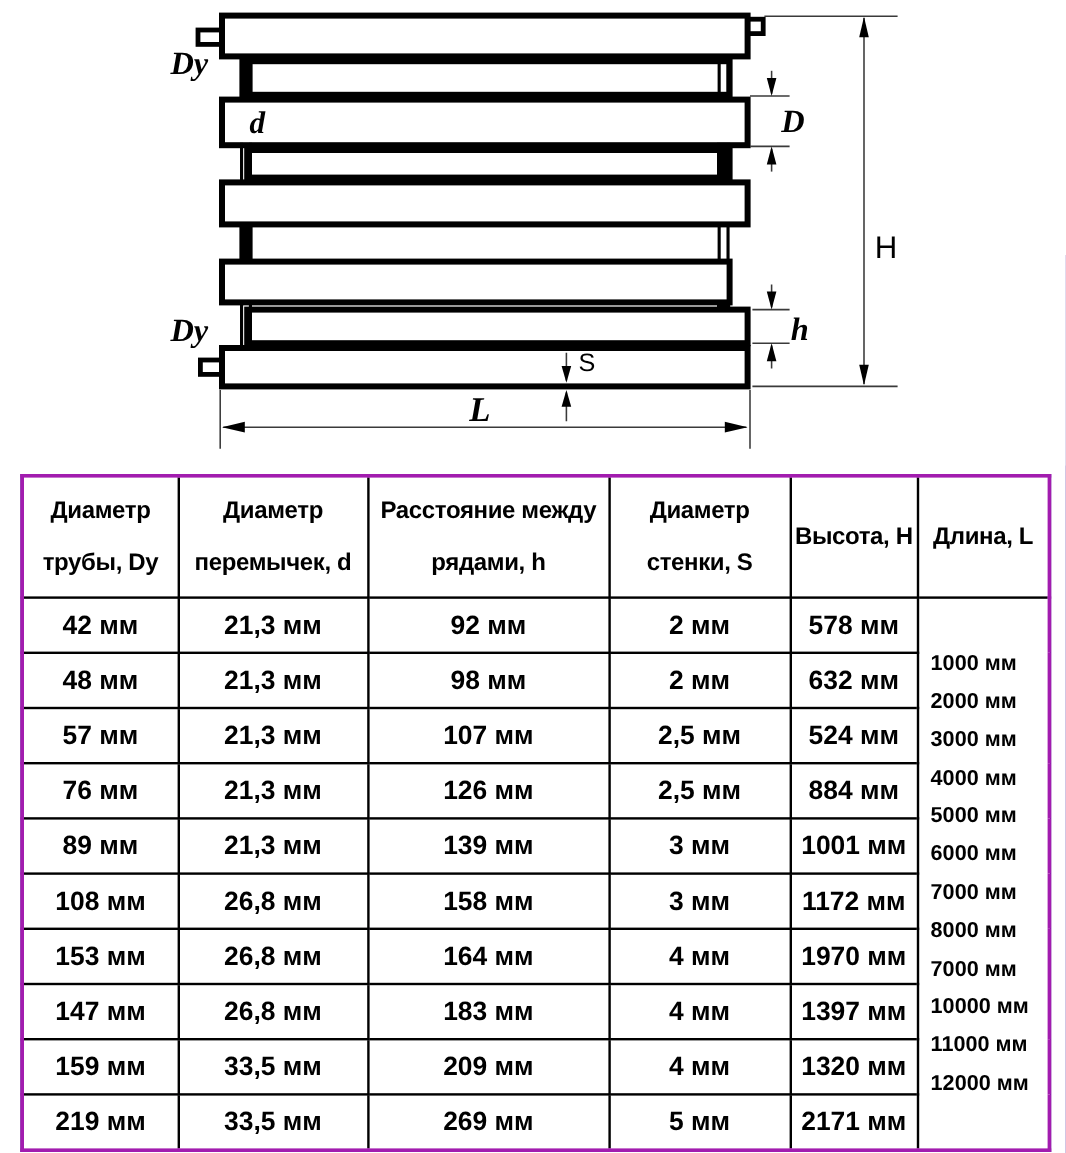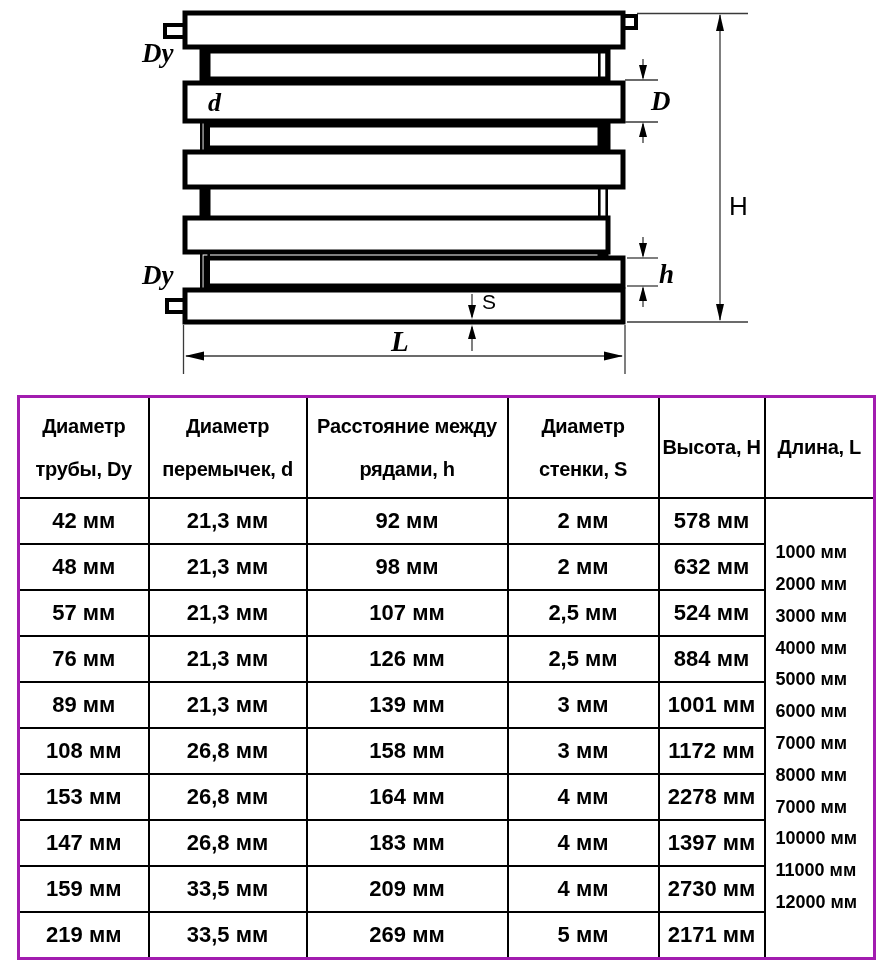--- a/index.html
+++ b/index.html
@@ -239,35 +239,35 @@
         <td>26,8 мм</td>
         <td>158 мм</td>
         <td>3 мм</td>
         <td>1172 мм</td>
       </tr>
       <tr>
         <td>153 мм</td>
         <td>26,8 мм</td>
         <td>164 мм</td>
         <td>4 мм</td>
-        <td>2278 мм</td>
+        <td>1970 мм</td>
       </tr>
       <tr>
         <td>147 мм</td>
         <td>26,8 мм</td>
         <td>183 мм</td>
         <td>4 мм</td>
         <td>1397 мм</td>
       </tr>
       <tr>
         <td>159 мм</td>
         <td>33,5 мм</td>
         <td>209 мм</td>
         <td>4 мм</td>
-        <td>2730 мм</td>
+        <td>1320 мм</td>
       </tr>
       <tr>
         <td>219 мм</td>
         <td>33,5 мм</td>
         <td>269 мм</td>
         <td>5 мм</td>
         <td>2171 мм</td>
       </tr>
     </tbody>
   </table>

